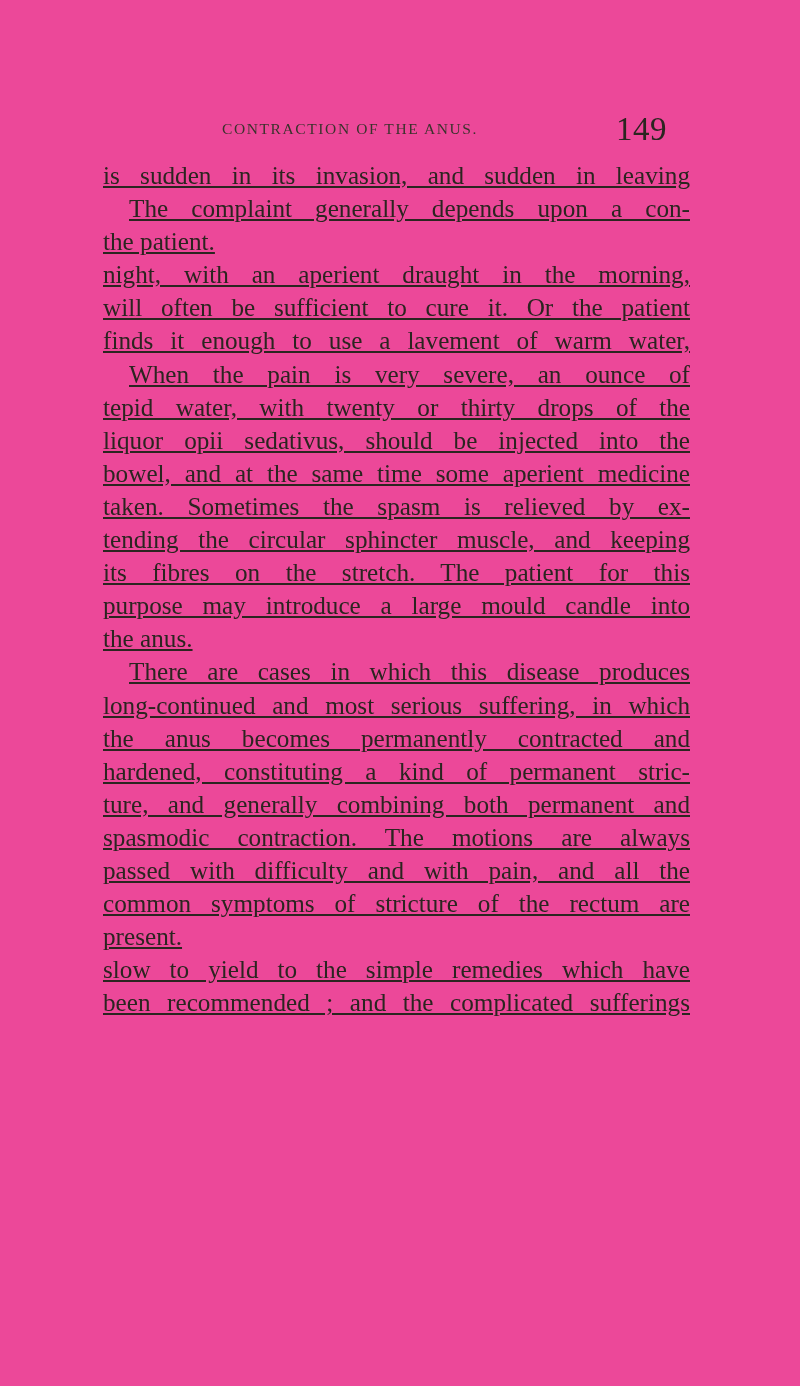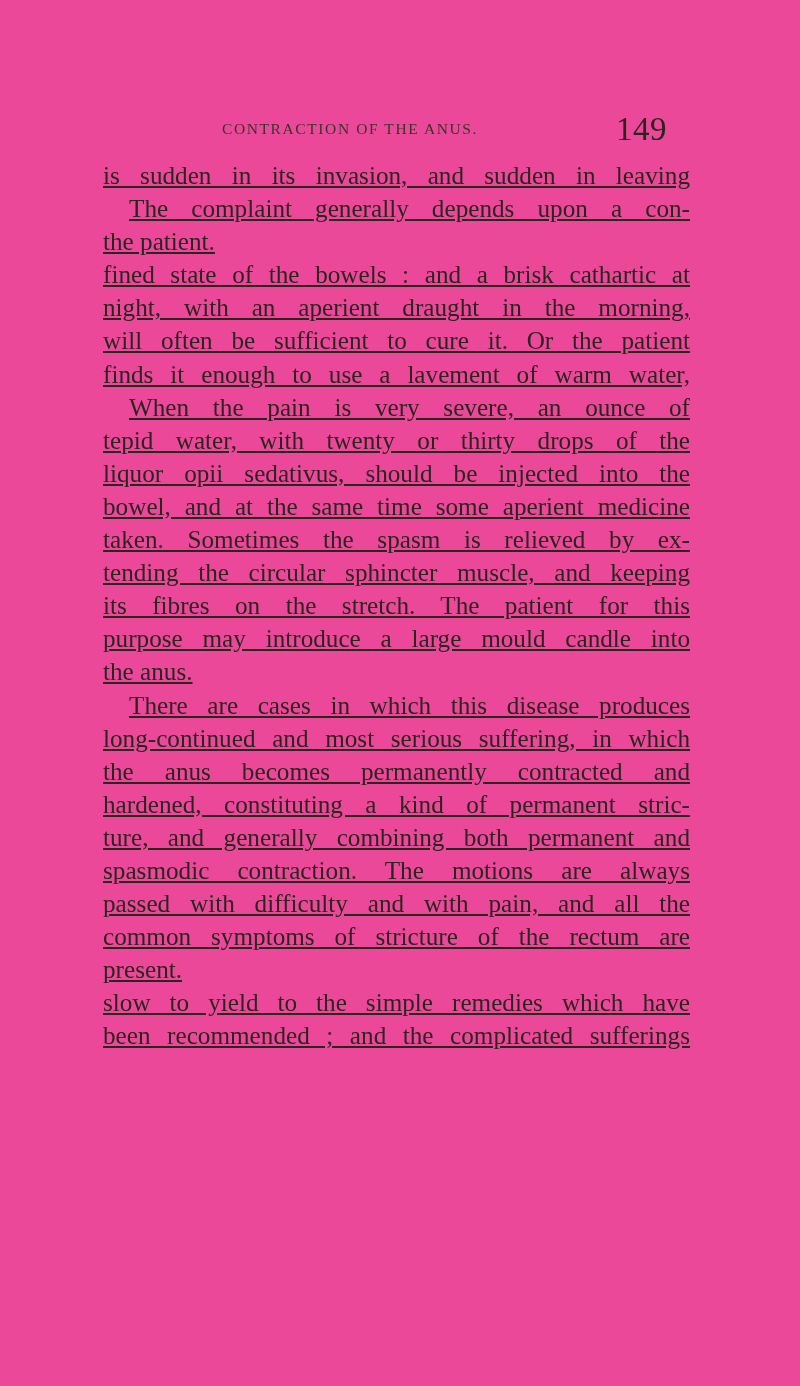--- a/index.html
+++ b/index.html
@@ -75,21 +75,20 @@
 <div class="page">
   <div class="running-head">
     <span class="running-title">CONTRACTION OF THE ANUS.</span>
     <span class="page-number">149</span>
   </div>
 
   <div class="body-text" id="body-text">
       <div class="line">is sudden in its invasion, and sudden in leaving</div>
       <div class="line indent">The complaint generally depends upon a con-</div>
       <div class="line last">the patient.</div>
-      <div class="line">fined state of the bowels : and a brisk cathartic at</div>
       <div class="line">night, with an aperient draught in the morning,</div>
       <div class="line">will often be sufficient to cure it.  Or the patient</div>
       <div class="line">finds it enough to use a lavement of warm water,</div>
       <div class="line indent">When the pain is very severe, an ounce of</div>
       <div class="line">tepid water, with twenty or thirty drops of the</div>
       <div class="line">liquor opii sedativus, should be injected into the</div>
       <div class="line">bowel, and at the same time some aperient medicine</div>
       <div class="line">taken.  Sometimes the spasm is relieved by ex-</div>
       <div class="line">tending the circular sphincter muscle, and keeping</div>
       <div class="line">its fibres on the stretch.  The patient for this</div>

